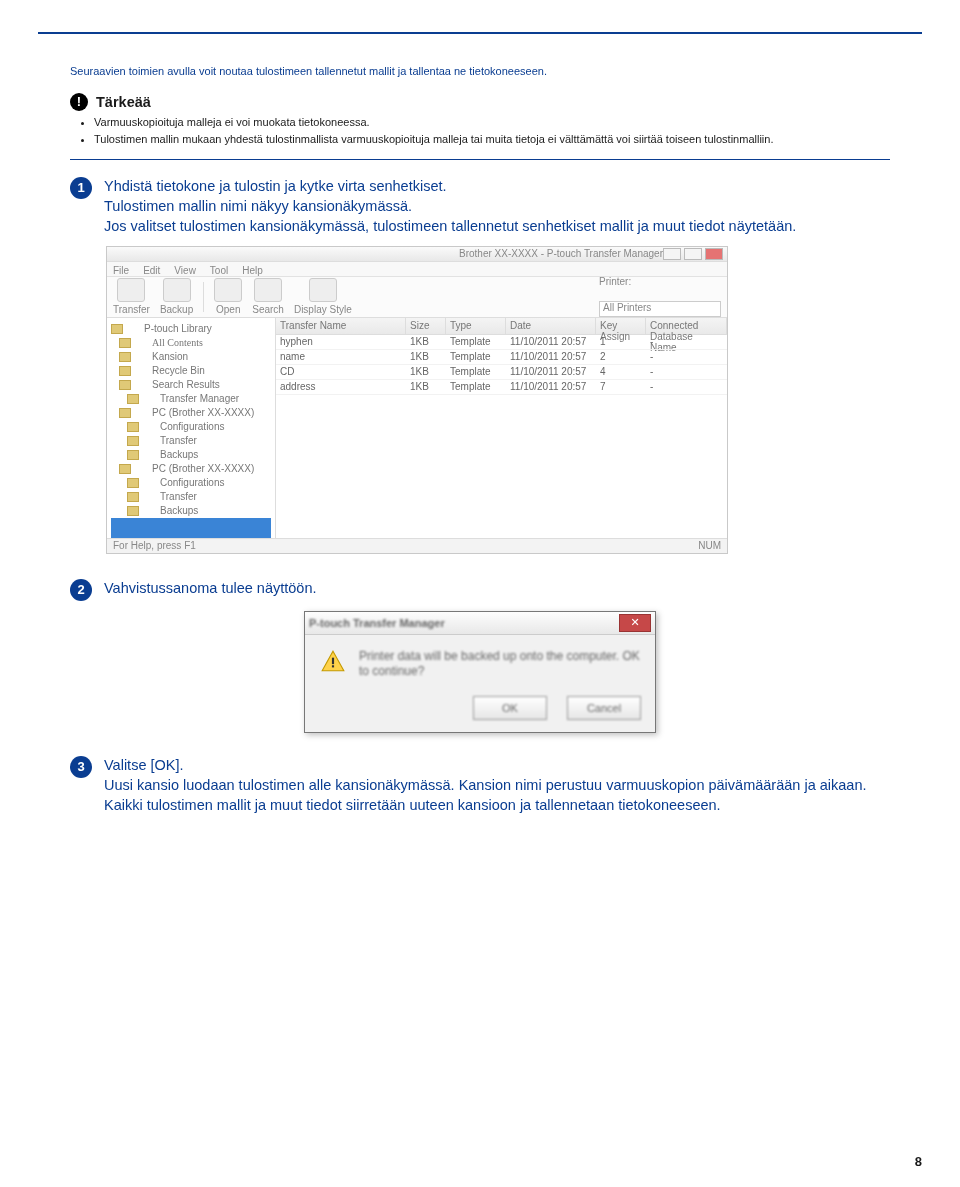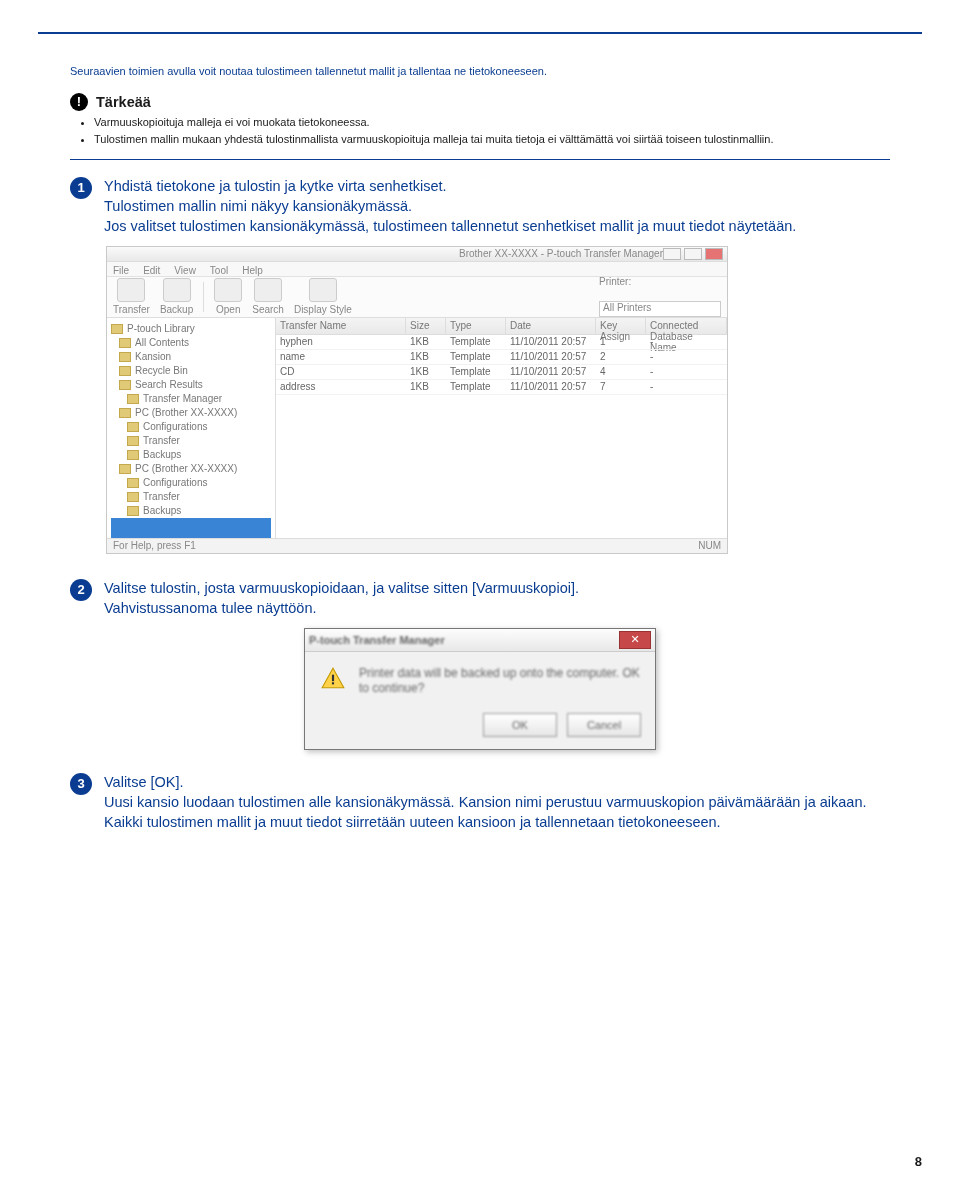--- a/index.html
+++ b/index.html
@@ -37,21 +37,21 @@
   .winbtn.close{background:#e57373;}
   .menubar{height:14px;background:#f8f8f8;border-bottom:1px solid #e2e2e2;display:flex;gap:14px;padding:0 6px;align-items:flex-end;color:#888;filter:blur(.4px);}
   .toolbar{height:40px;background:#fbfbfb;border-bottom:1px solid #ddd;display:flex;align-items:center;padding:0 6px;gap:10px;}
   .tb-big{display:flex;flex-direction:column;align-items:center;gap:2px;color:#888;filter:blur(.3px);}
   .tb-big .ico{width:26px;height:22px;border:1px solid #ccc;border-radius:3px;background:#eee;}
   .tb-sep{width:1px;height:30px;background:#ddd;}
   .tb-right{margin-left:auto;display:flex;flex-direction:column;gap:2px;color:#888;filter:blur(.4px);}
   .tb-right .sel{width:120px;height:14px;border:1px solid #ccc;background:#fff;margin-top:12px;}
   .content{display:flex;height:220px;background:#fdfdfd;}
   .tree{width:160px;border-right:1px solid #ddd;background:#fff;padding:4px 4px;overflow:hidden;}
-  .tree-item{display:flex;align-items:center;gap:4px;height:14px;color:#777;filter:blur(.3px);}
+  .tree-item{display:flex;align-items:center;gap:21px;height:14px;color:#777;filter:blur(.3px);}
   .folder-ico{width:10px;height:8px;background:#e0c977;border:1px solid #c4a84d;}
   .tree .sel{background:#3a84d6;color:#fff;filter:none;padding:18px 2px;}
   .listhdr{height:16px;background:linear-gradient(#f4f4f4,#e9e9e9);border-bottom:1px solid #ddd;display:flex;color:#777;filter:blur(.3px);}
   .listhdr > div{border-right:1px solid #ddd;padding:2px 4px;box-sizing:border-box;}
   .cols-name{width:130px;}
   .cols-size{width:40px;}
   .cols-type{width:60px;}
   .cols-date{width:90px;}
   .cols-key{width:50px;}
   .cols-conn{flex:1;}
@@ -63,21 +63,21 @@
 
   
   .dlg-wrap{margin:10px 0 6px 0;display:flex;justify-content:center;}
   .dlg{width:350px;border:1px solid #777;background:#f1f1f1;box-shadow:2px 2px 6px rgba(0,0,0,.25);}
   .dlg-title{height:22px;background:linear-gradient(#fdfdfd,#e8e8e8);border-bottom:1px solid #ccc;display:flex;align-items:center;justify-content:space-between;padding:0 4px;}
   .dlg-title .t{font-size:11px;color:#666;filter:blur(.8px);font-weight:bold;}
   .dlg-close{width:30px;height:16px;background:#c64848;border:1px solid #933;color:#fff;display:flex;align-items:center;justify-content:center;font-size:11px;}
   .dlg-body{padding:14px 14px 8px 14px;display:flex;gap:12px;}
   .warn-ico{width:28px;height:26px;}
   .dlg-msg{flex:1;color:#666;filter:blur(1.2px);font-size:12px;line-height:1.3;}
-  .dlg-btns{display:flex;justify-content:flex-end;gap:10px;padding:8px 14px 12px 14px;}
+  .dlg-btns{display:flex;justify-content:flex-end;gap:20px;padding:8px 14px 12px 14px;}
   .dlg-btn{min-width:72px;height:22px;border:1px solid #999;background:linear-gradient(#fff,#e6e6e6);display:flex;align-items:center;justify-content:center;font-size:11px;color:#666;filter:blur(.9px);}
 </style>
 </head>
 <body>
 
 <div class="page">
   <div class="top-rule"></div>
 
   <p class="lead">Seuraavien toimien avulla voit noutaa tulostimeen tallennetut mallit ja tallentaa ne tietokoneeseen.</p>
 
@@ -145,21 +145,21 @@
         <span>Printer:</span>
         <div class="sel"><span style="padding-left:3px">All Printers</span></div>
       </div>
     </div>
     <div class="content">
       <div class="tree" id="tree">
           <div class="tree-item" style="padding-left: 0px;">
             <span class="folder-ico"></span>
             <span>P-touch Library</span>
           </div>
-          <div class="tree-item" style="padding-left: 8px;">
+          <div class="tree-item" style="padding-left: 8px; font-family: Liberation Serif, serif;">
             <span class="folder-ico"></span>
             <span>All Contents</span>
           </div>
           <div class="tree-item" style="padding-left: 8px;">
             <span class="folder-ico"></span>
             <span>Kansion</span>
           </div>
           <div class="tree-item" style="padding-left: 8px;">
             <span class="folder-ico"></span>
             <span>Recycle Bin</span>
@@ -256,21 +256,20 @@
     </div>
     <div class="status">
       <span>For Help, press F1</span>
       <span>NUM</span>
     </div>
   </div>
 
   <div class="step" style="margin-top:24px">
     <div class="step-num">2</div>
     <div class="step-body">
-      <div>Valitse tulostin, josta varmuuskopioidaan, ja valitse sitten [Varmuuskopioi].</div>
       <div>Vahvistussanoma tulee näyttöön.</div>
     </div>
   </div>
 
   <div class="dlg-wrap">
     <div class="dlg">
       <div class="dlg-title">
         <span class="t">P-touch Transfer Manager</span>
         <div class="dlg-close">✕</div>
       </div>

